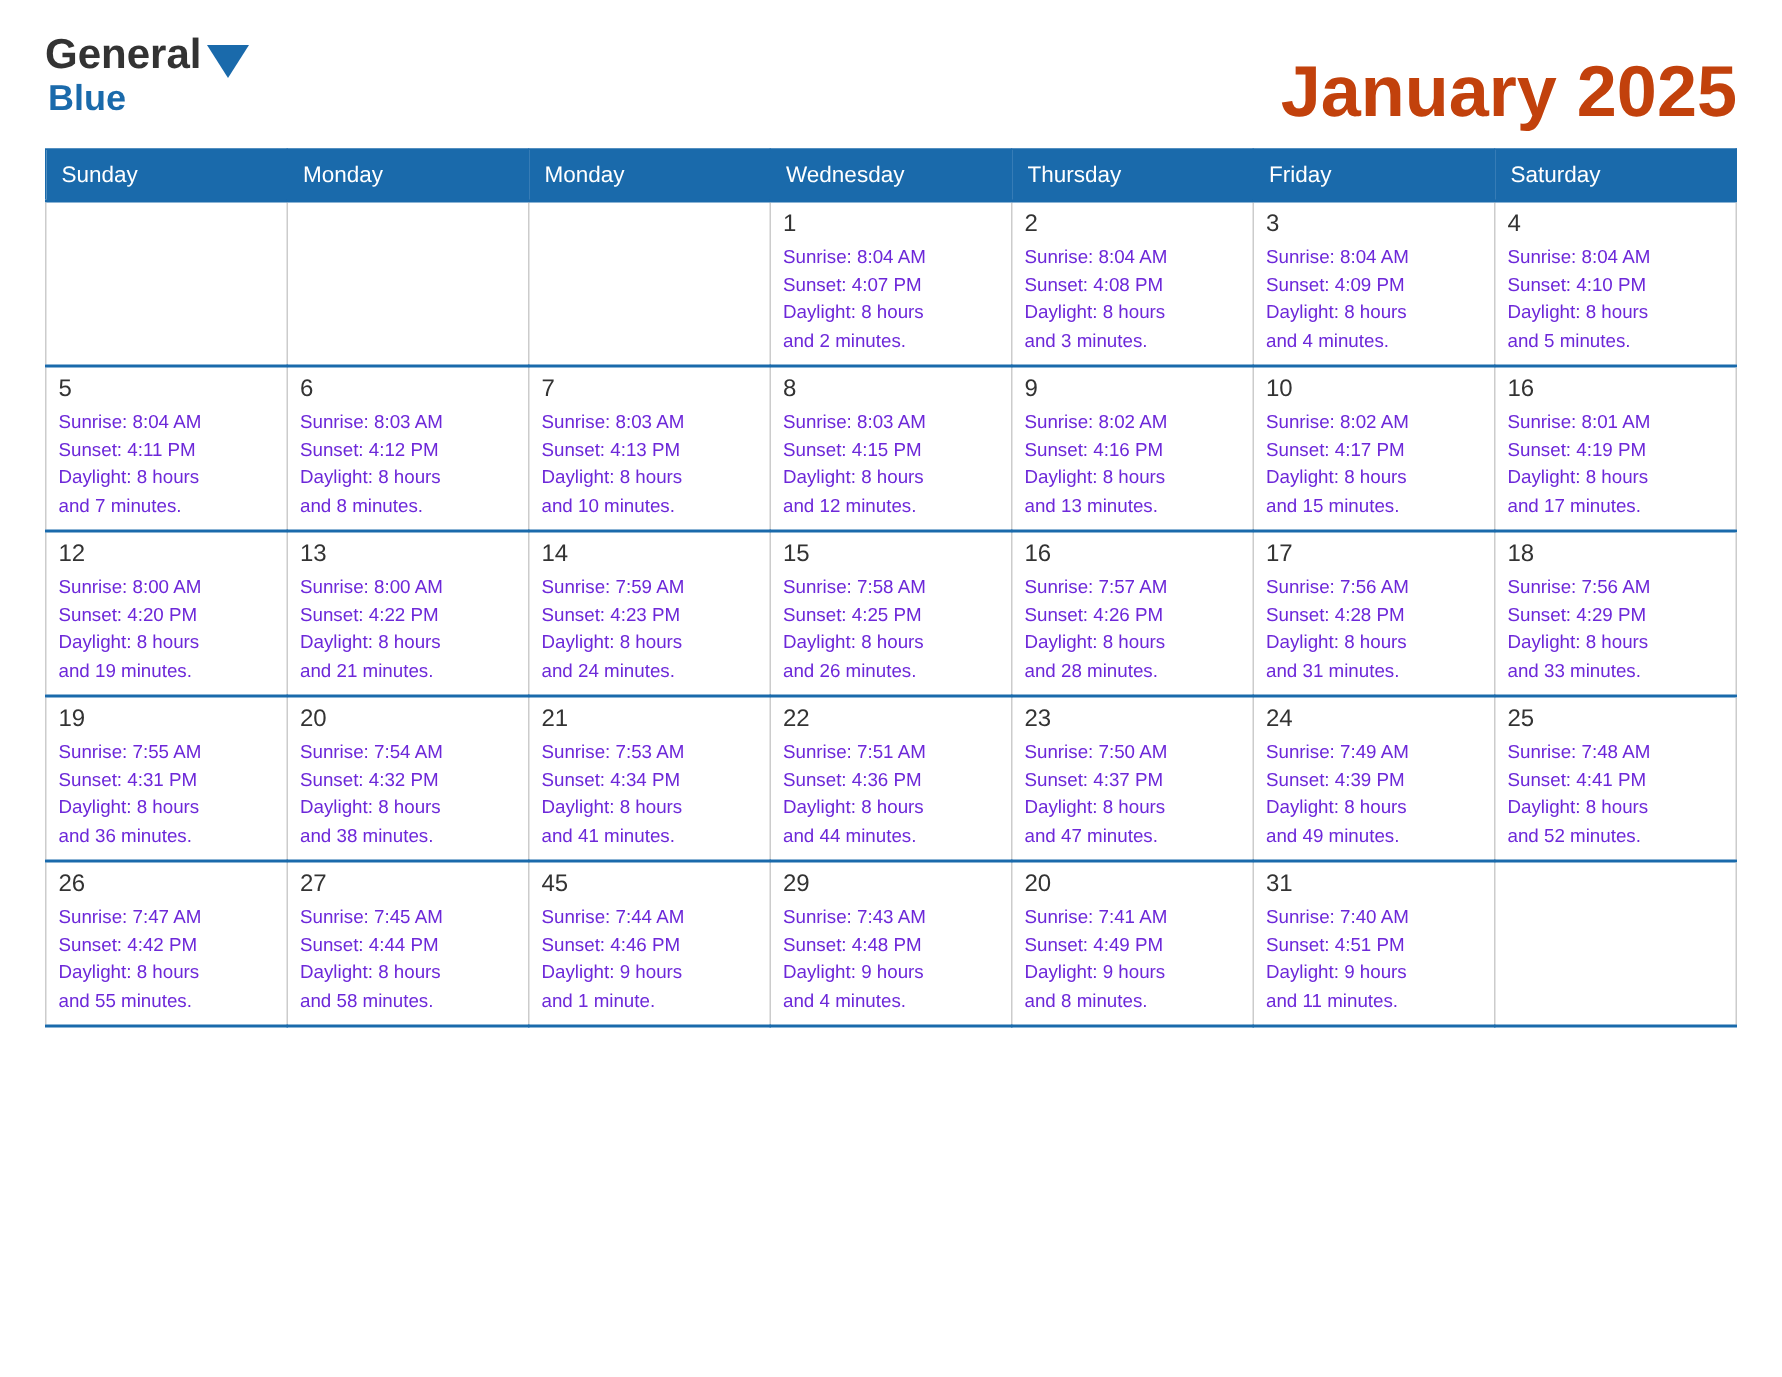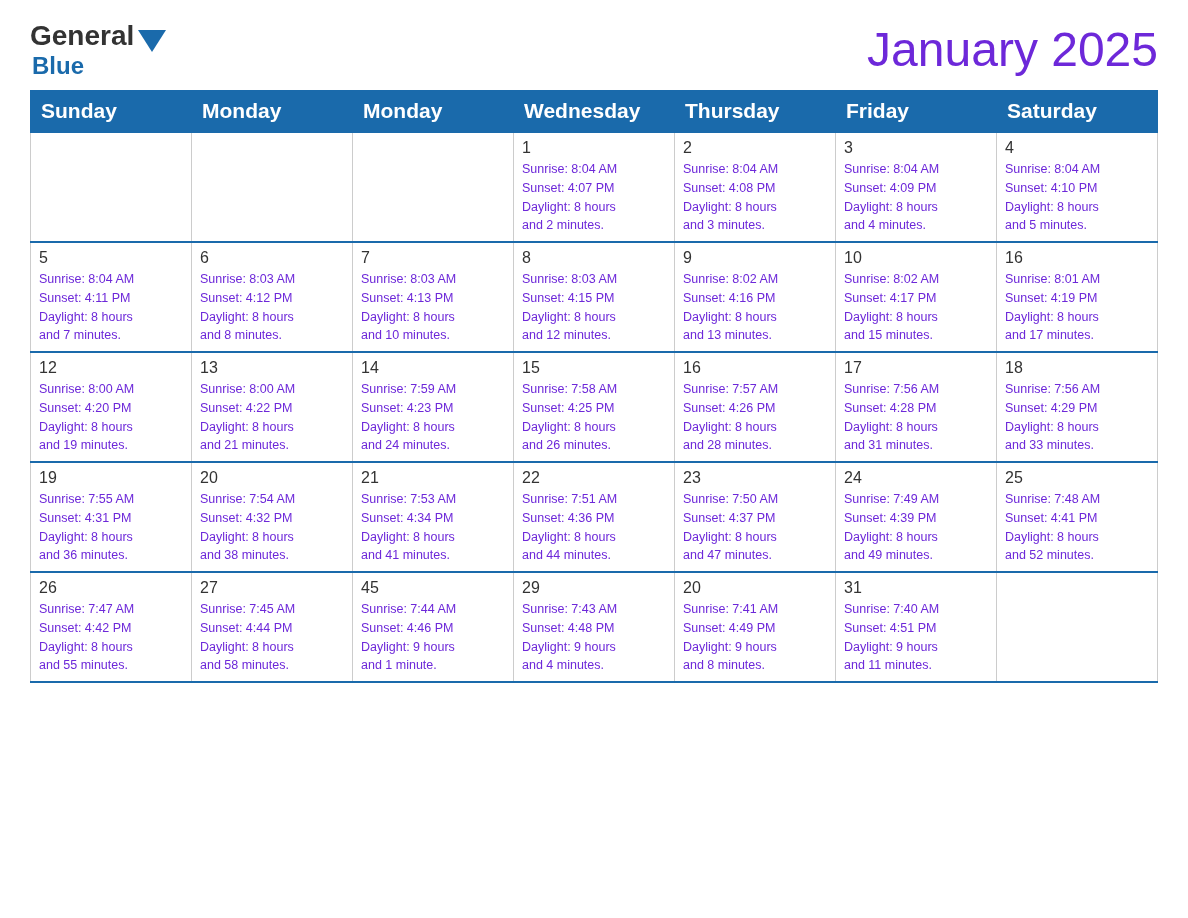--- a/index.html
+++ b/index.html
@@ -6,21 +6,21 @@
     body {
       font-family: Arial, sans-serif;
       background: #fff;
       padding: 20px 30px;
       width: 1188px;
       min-height: 918px;
     }
     .header {
       display: flex;
       justify-content: space-between;
-      align-items: center;
+      align-items: flex-start;
       margin-bottom: 10px;
     }
     .logo-text-general {
       font-size: 28px;
       font-weight: bold;
       color: #333;
     }
     .logo-triangle {
       width: 0;
       height: 0;
@@ -43,41 +43,42 @@
     }
     .logo-row1 {
       display: flex;
       align-items: flex-end;
     }
     .title-section {
       text-align: right;
     }
     .calendar-title {
       font-size: 48px;
-      font-weight: normal;
-      color: #6d28d9;
+      font-weight: bold;
+      color: #c2410c;
       line-height: 1.1;
+      margin-top: 16px;
     }
     .calendar-subtitle {
       font-size: 22px;
       color: #333;
       margin-top: 4px;
     }
     .calendar-table {
       width: 100%;
       border-collapse: collapse;
       margin-top: 10px;
     }
     .calendar-table th {
       background-color: #1a6aab;
       color: #fff;
       padding: 8px 10px;
       text-align: left;
-      font-size: 21px;
-      font-weight: bold;
+      font-size: 15px;
+      font-weight: normal;
       border: 1px solid #1a6aab;
     }
     .calendar-table td {
       border: 1px solid #ccc;
       vertical-align: top;
       padding: 6px 8px;
       width: 14.28%;
       font-size: 13px;
       color: #333;
       min-height: 90px;

